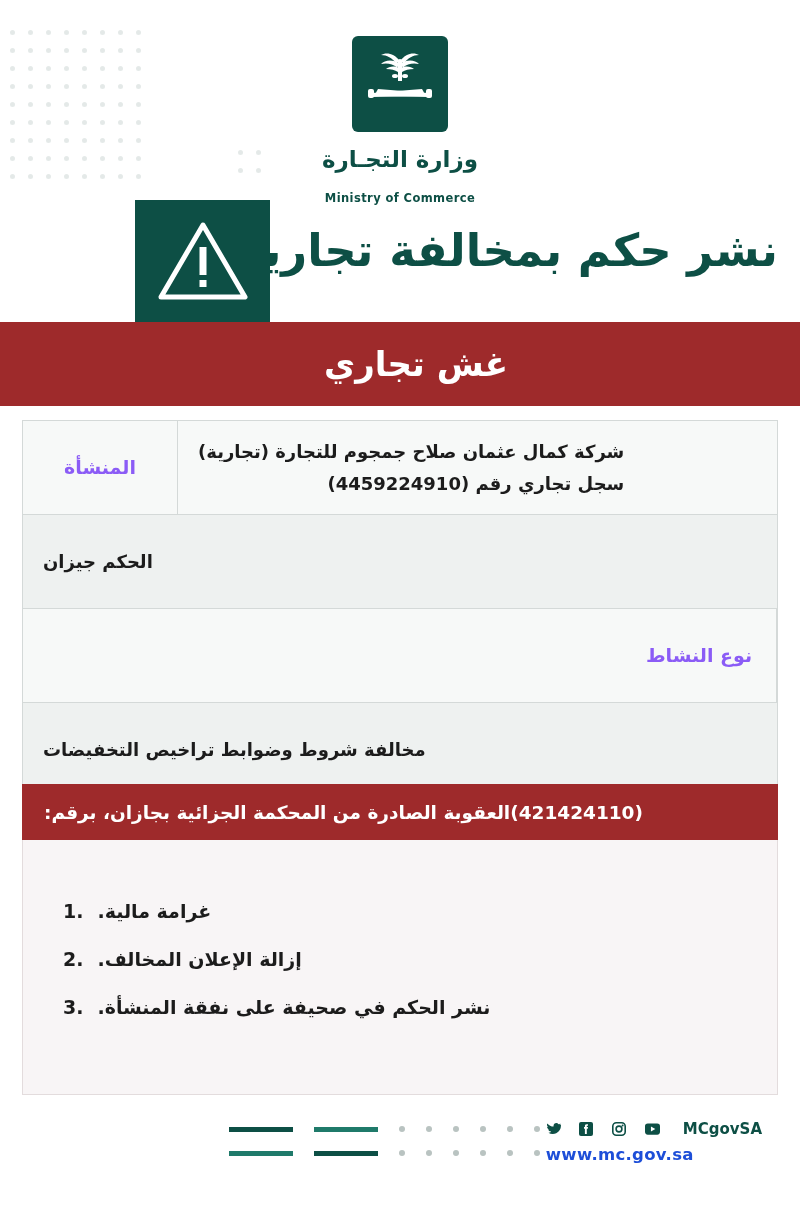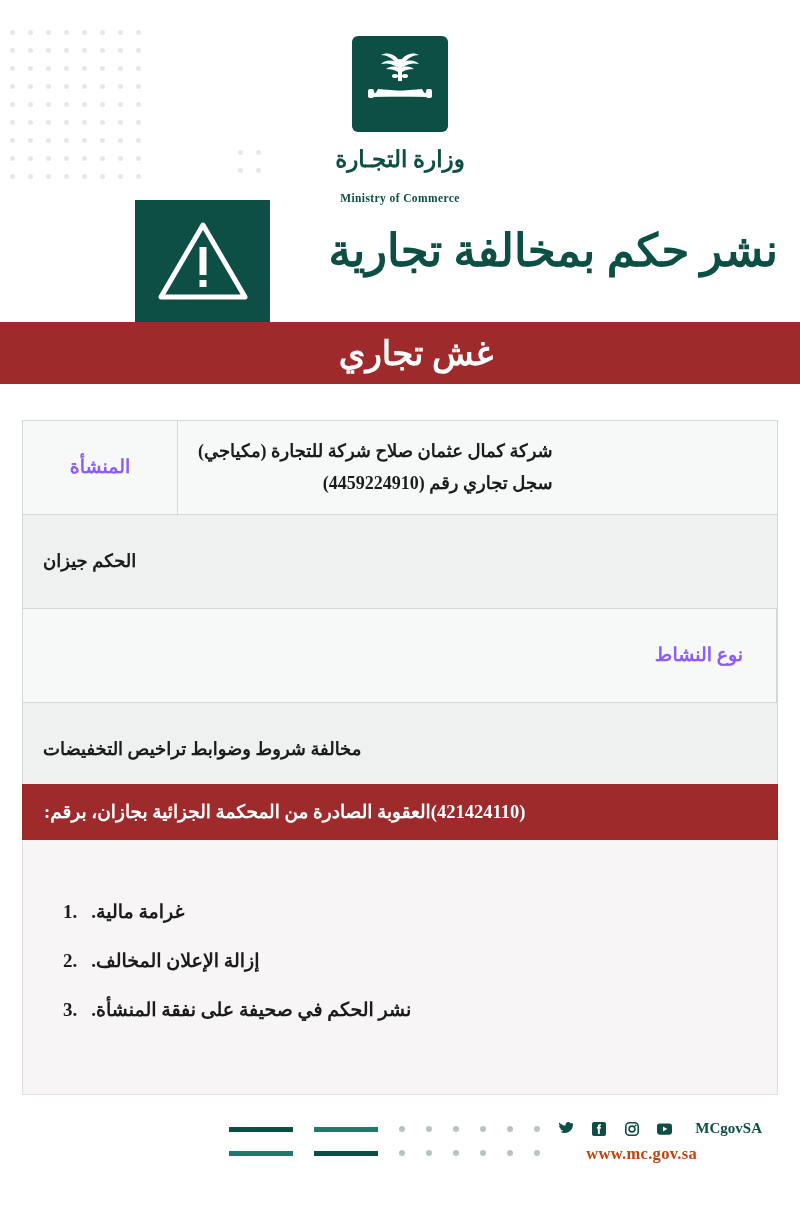--- a/index.html
+++ b/index.html
@@ -8,21 +8,20 @@
     height: 1218px;
     background: #ffffff;
     font-family: "DejaVu Sans", "Liberation Sans", sans-serif;
     overflow: hidden;
   }
   .page {
     position: relative;
     width: 800px;
     height: 1218px;
     background: #ffffff;
-    font-family: Liberation Serif, serif;
   }
 
   
   .dots {
     position: absolute;
     display: grid;
     gap: 13px;
     opacity: 0.55;
   }
   .dots span {
@@ -88,21 +87,21 @@
     height: 122px;
     background: #0d4f45;
     display: flex; align-items: center; justify-content: center;
   }
 
   
   .subtitle-bar {
     position: absolute;
     top: 322px;
     left: 0; right: 0;
-    height: 62px;
+    height: 84px;
     background: #9e2a2b;
     display: flex; align-items: center; justify-content: center; padding-left: 32px;
   }
   .subtitle-bar span {
     color: #ffffff;
     font-size: 34px;
     font-weight: bold;
   }
 
   
@@ -218,24 +217,23 @@
     font-size: 15px;
     font-weight: bold;
     color: #0d4f45;
     margin-left: 5px;
     direction: ltr;
   }
   .website {
     margin-top: 7px;
     font-size: 16.5px;
     font-weight: bold;
-    color: #c2410c;
+    color: #1d4ed8;
     letter-spacing: 0.3px;
     direction: ltr;
-    margin-left: 28px;
   }
   .foot-dots {
     position: absolute;
     left: 160px;
     top: 6px;
     width: 380px;
     height: 48px;
   }
   .fdot-row { display: flex; gap: 21px; align-items: center; margin-bottom: 18px; }
   .fdot { width: 6px; height: 6px; border-radius: 50%; background: #b9c3c1; }
@@ -369,21 +367,21 @@
   </div>
 
   <div class="subtitle-bar">
     <span>غش تجاري</span>
   </div>
 
   <div class="table">
     <div class="trow plain">
       <div class="tvalue">
         <span class="lines">
-          <span>شركة كمال عثمان صلاح شركة للتجارة (مكياجي)</span><br>
+          <span>شركة كمال عثمان صلاح جمجوم للتجارة (تجارية)</span><br>
           <span>سجل تجاري رقم (4459224910)</span>
         </span>
       </div>
       <div class="tlabel">المنشأة</div>
     </div>
 
     <div class="trow alt">
       <div class="tvalue">الحكم جيزان</div>
     </div>
 

